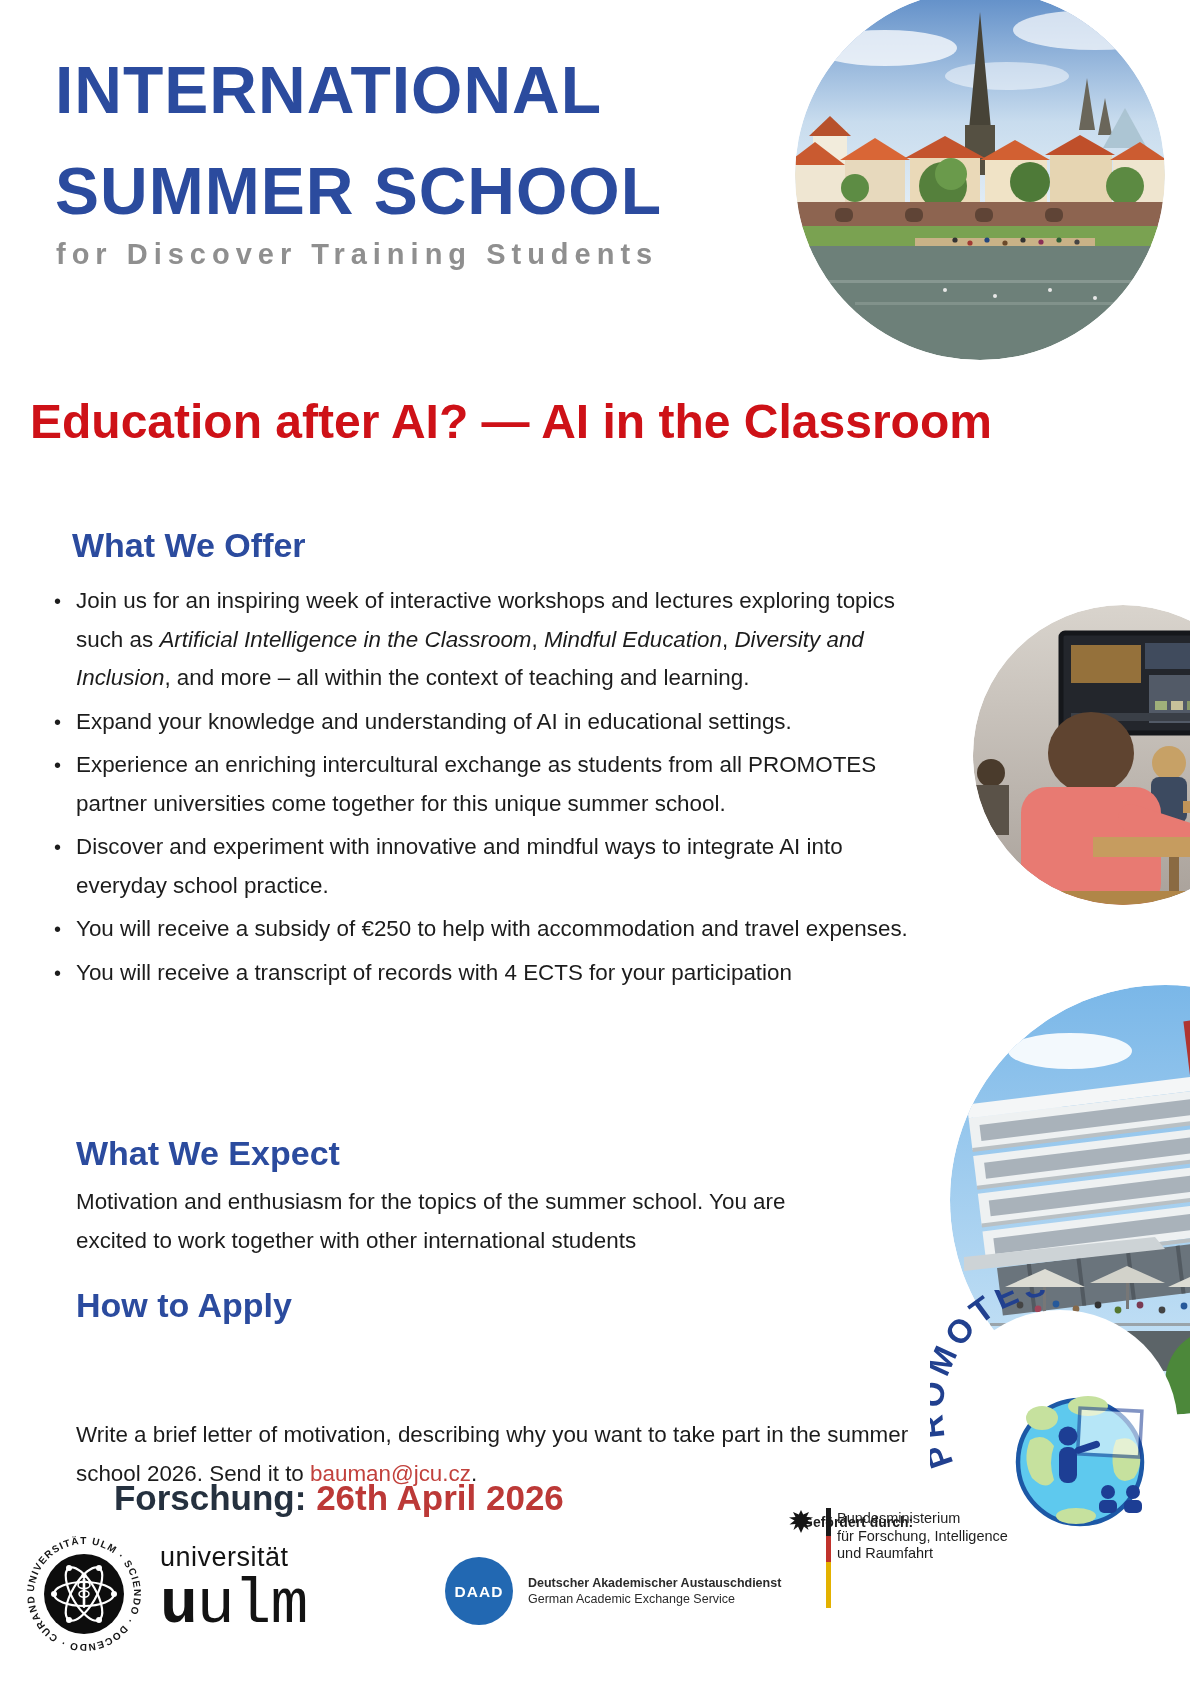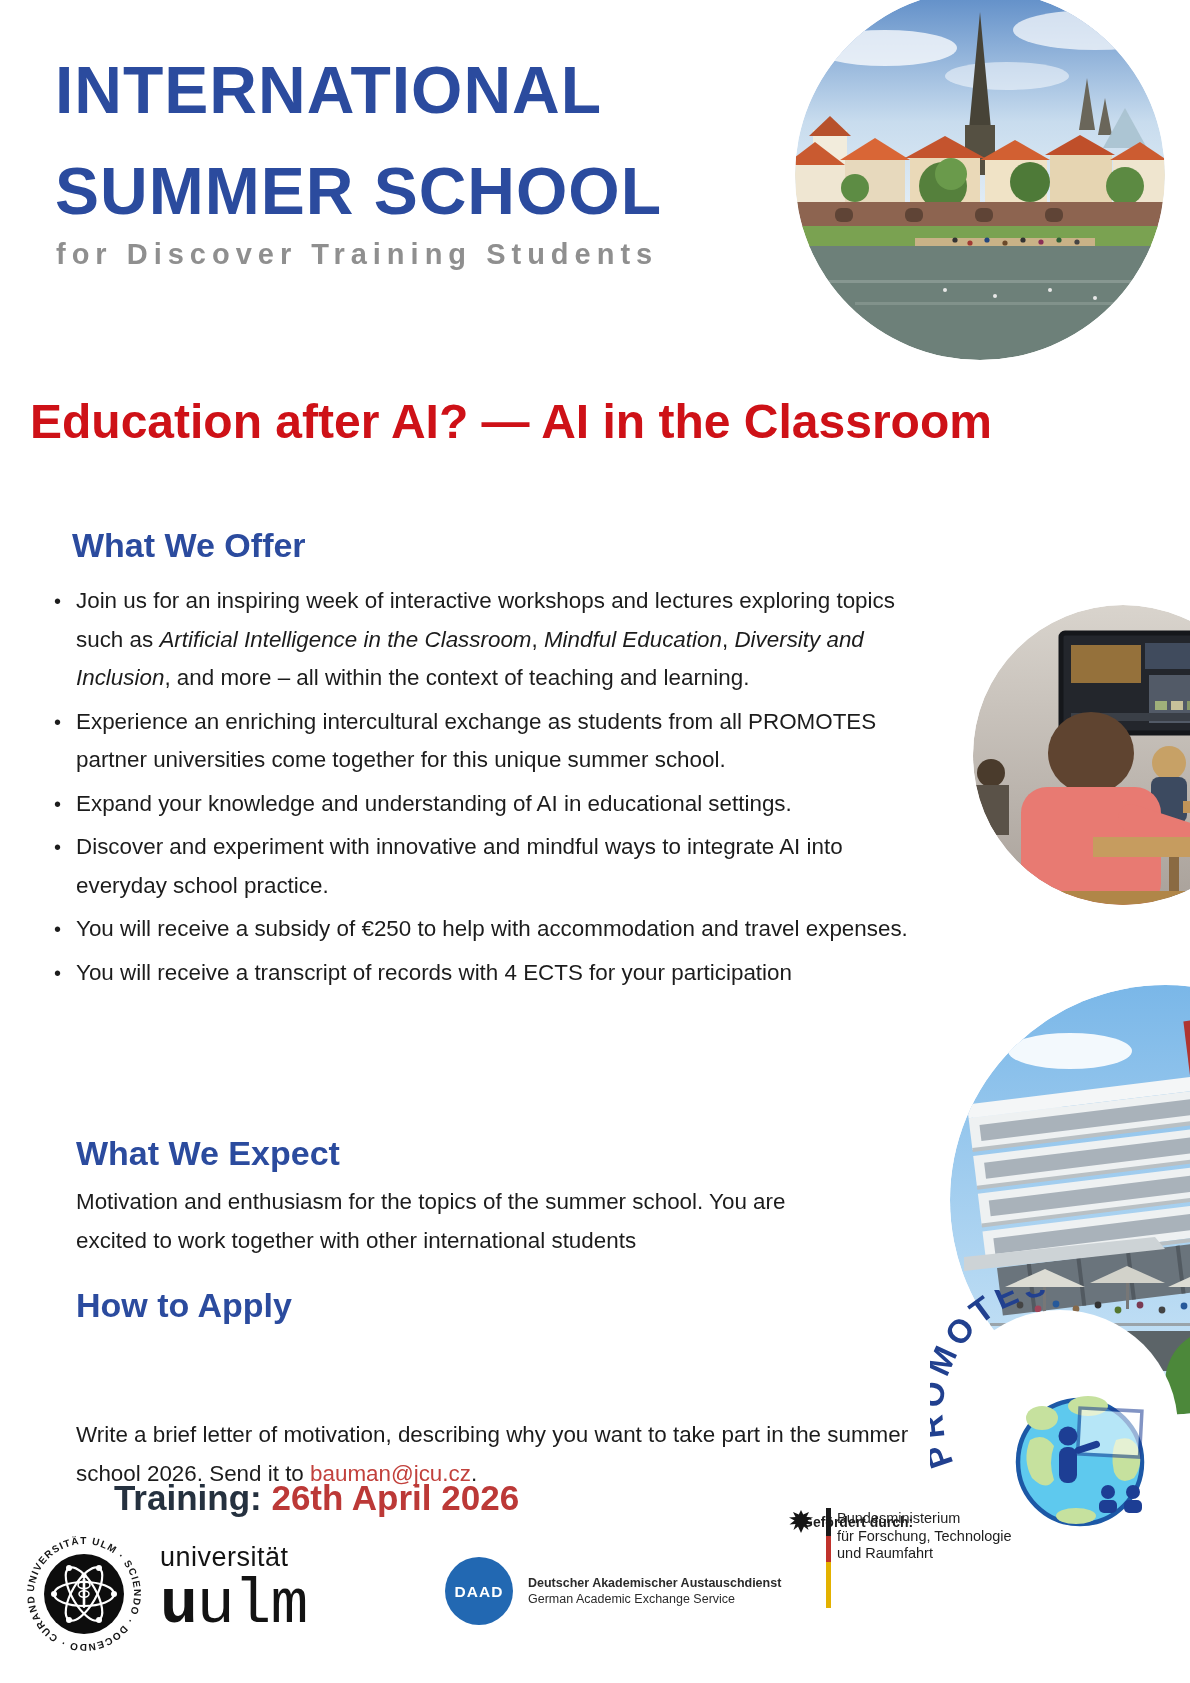--- a/index.html
+++ b/index.html
@@ -276,35 +276,35 @@
 
   <div class="abs title"><span>INTERNATIONAL</span><br><span>SUMMER SCHOOL</span></div>
   <div class="abs subtitle">for Discover Training Students</div>
 
 
   <div class="abs headline">Education after AI? — AI in the Classroom</div>
 
   <h2 class="abs sec-head" id="offer-head" style="margin:0">What We Offer</h2>
   <ul class="abs bullets">
       <li><span>Join us for an inspiring week of interactive workshops and lectures exploring topics such as </span><span class="it">Artificial Intelligence in the Classroom</span><span>, </span><span class="it">Mindful Education</span><span>, </span><span class="it">Diversity and Inclusion</span><span>, and more – all within the context of teaching and learning.</span></li>
+      <li><span>Expand your knowledge and understanding of AI in educational settings.</span></li>
       <li><span>Experience an enriching intercultural exchange as students from all PROMOTES partner universities come together for this unique summer school.</span></li>
-      <li><span>Expand your knowledge and understanding of AI in educational settings.</span></li>
       <li><span>Discover and experiment with innovative and mindful ways to integrate AI into everyday school practice.</span></li>
       <li><span>You will receive a subsidy of €250 to help with accommodation and travel expenses.</span></li>
       <li><span>You will receive a transcript of records with 4 ECTS for your participation</span></li>
     </ul>
 
   <h2 class="abs sec-head" id="expect-head" style="margin:0">What We Expect</h2>
   <p class="abs bodytext" id="expect-body" style="margin:0">Motivation and enthusiasm for the topics of the summer school. You are excited to work together with other international students</p>
 
   <h2 class="abs sec-head" id="apply-head" style="margin:0">How to Apply</h2>
   <p class="abs bodytext" id="apply-body" style="margin:0"><span>Write a brief letter of motivation, describing why you want to take part in the summer school 2026. Send it to </span><a class="email">bauman@jcu.cz</a><span>.</span></p>
 
   <div class="abs deadline">
-    <span class="lbl">Training:</span><span> </span><span class="dt">26th April 2026</span>
+    <span class="lbl">Forschung:</span><span> </span><span class="dt">26th April 2026</span>
   </div>
 
   <div class="abs" id="seal">
     <svg width="120" height="124" viewBox="0 0 120 124">
       <defs>
           <path id="sealRing" d="M 10,62 A 50,50 0 1 1 110,62 A 50,50 0 1 1 10,62" fill="none"></path>
         </defs>
       <text font-size="10" font-weight="bold" fill="#151515" letter-spacing="1.2" font-family="Liberation Sans, sans-serif">
         <textPath href="#sealRing" startOffset="2">UNIVERSITÄT ULM · SCIENDO · DOCENDO · CURANDO ·</textPath>
       </text>
@@ -353,18 +353,18 @@
     <svg width="30" height="32" viewBox="0 0 30 32">
       <path fill="#151515" d="M15,2 l2.2,4.5 5.8,-2.5 -2.5,5 6.5,0.5 -5.5,3 5,4 -6,-0.5 2,6 -4.5,-3.5 -3,6.5 -3,-6.5 -4.5,3.5 2,-6 -6,0.5 5,-4 -5.5,-3 6.5,-0.5 -2.5,-5 5.8,2.5 Z"></path>
     </svg>
     <div class="bar">
       <div class="b1"></div>
         <div class="b2"></div>
         <div class="b3" style="background:#e3b100;"></div>
     </div>
     <div class="txt">
       <div>Bundesministerium</div>
-      <div>für Forschung, Technologie</div>
+      <div>für Forschung, Intelligence</div>
       <div>und Raumfahrt</div>
     </div>
   </div>
 
 </div>
 
 </body></html>

